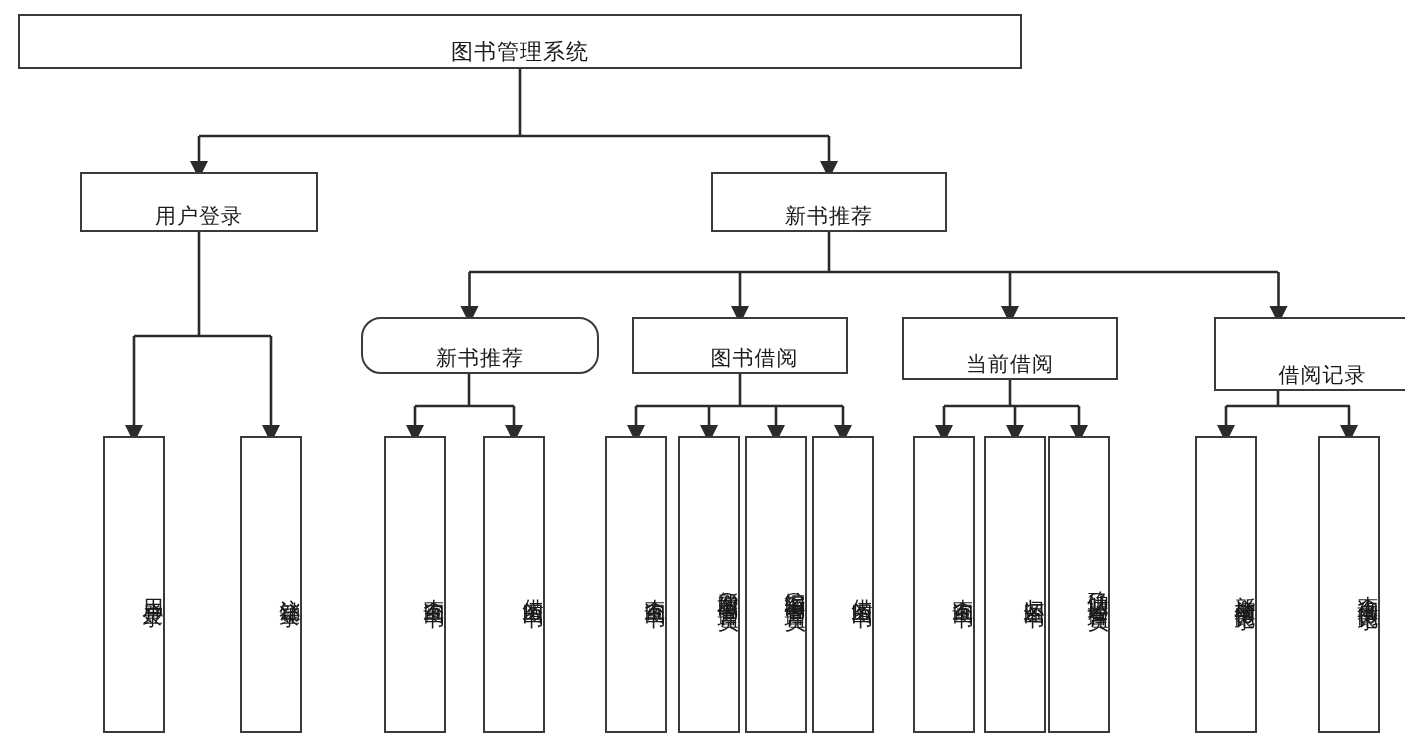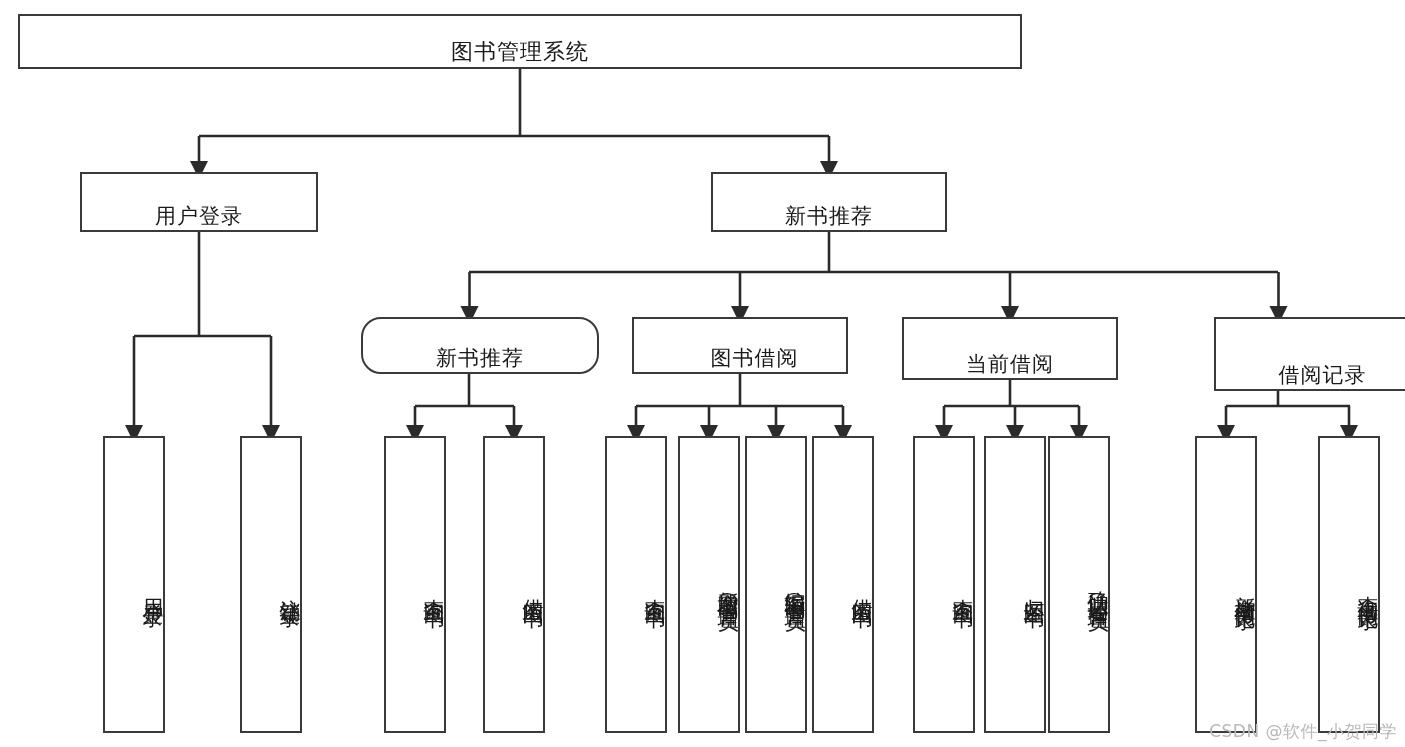--- a/index.html
+++ b/index.html
@@ -172,15 +172,14 @@
         <span class="vtext">确认归还（管理员）</span>
       </div>
       <div class="node vert" style="left: 1195px; top: 436px; width: 62px; height: 297px;">
         <span class="vtext">新增借阅记录</span>
       </div>
       <div class="node vert" style="left: 1318px; top: 436px; width: 62px; height: 297px;">
         <span class="vtext">查询借阅记录</span>
       </div>
     </div>
 
-  <div id="watermark">CSDN @软件_小贺同学</div>
 
 </div>
 
 </body></html>

